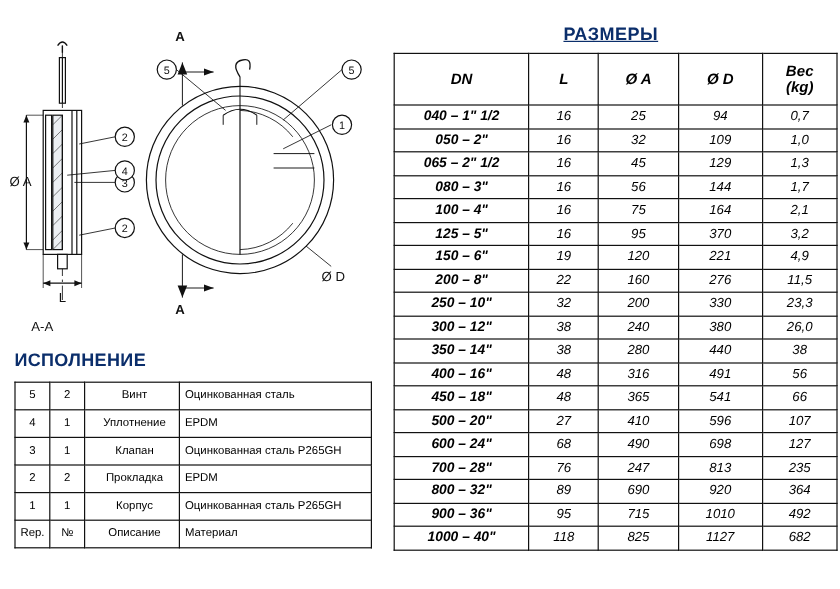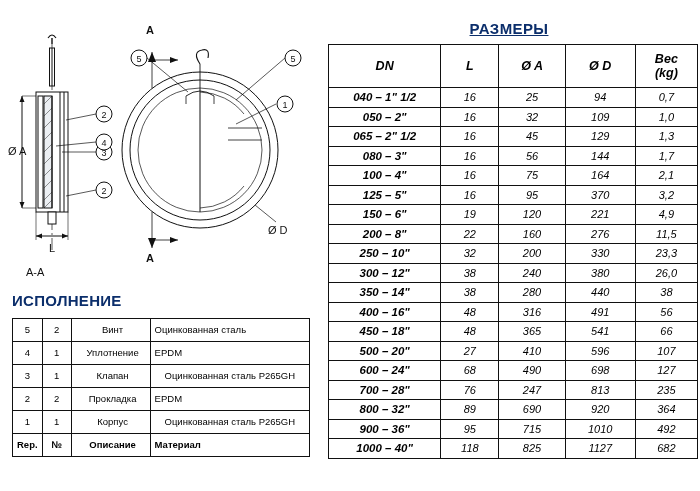--- a/index.html
+++ b/index.html
@@ -49,22 +49,22 @@
   #bom td {
     border: 1px solid #111;
     padding: 2px 4px;
     height: 18px;
     vertical-align: middle;
     line-height: 1.1;
   }
   #bom td.c { text-align: center; width: 20px; }
   #bom td.n { text-align: center; width: 66px; padding-left: 8px; }
   #bom td.m { text-align: left; margin-top: 20px; }
-  #bom tr.head td { font-weight: bold; }
-  #bom td.two { line-height: 1.05; text-align: center; }
+  #bom tr.head td { font-weight: normal; }
+  #bom td.two { line-height: 1.05; }
 
   
   #dims-title {
     position: absolute;
     left: 322px;
     top: 20px;
     width: 374px;
     text-align: center;
     font-size: 15px;
     font-weight: bold;

